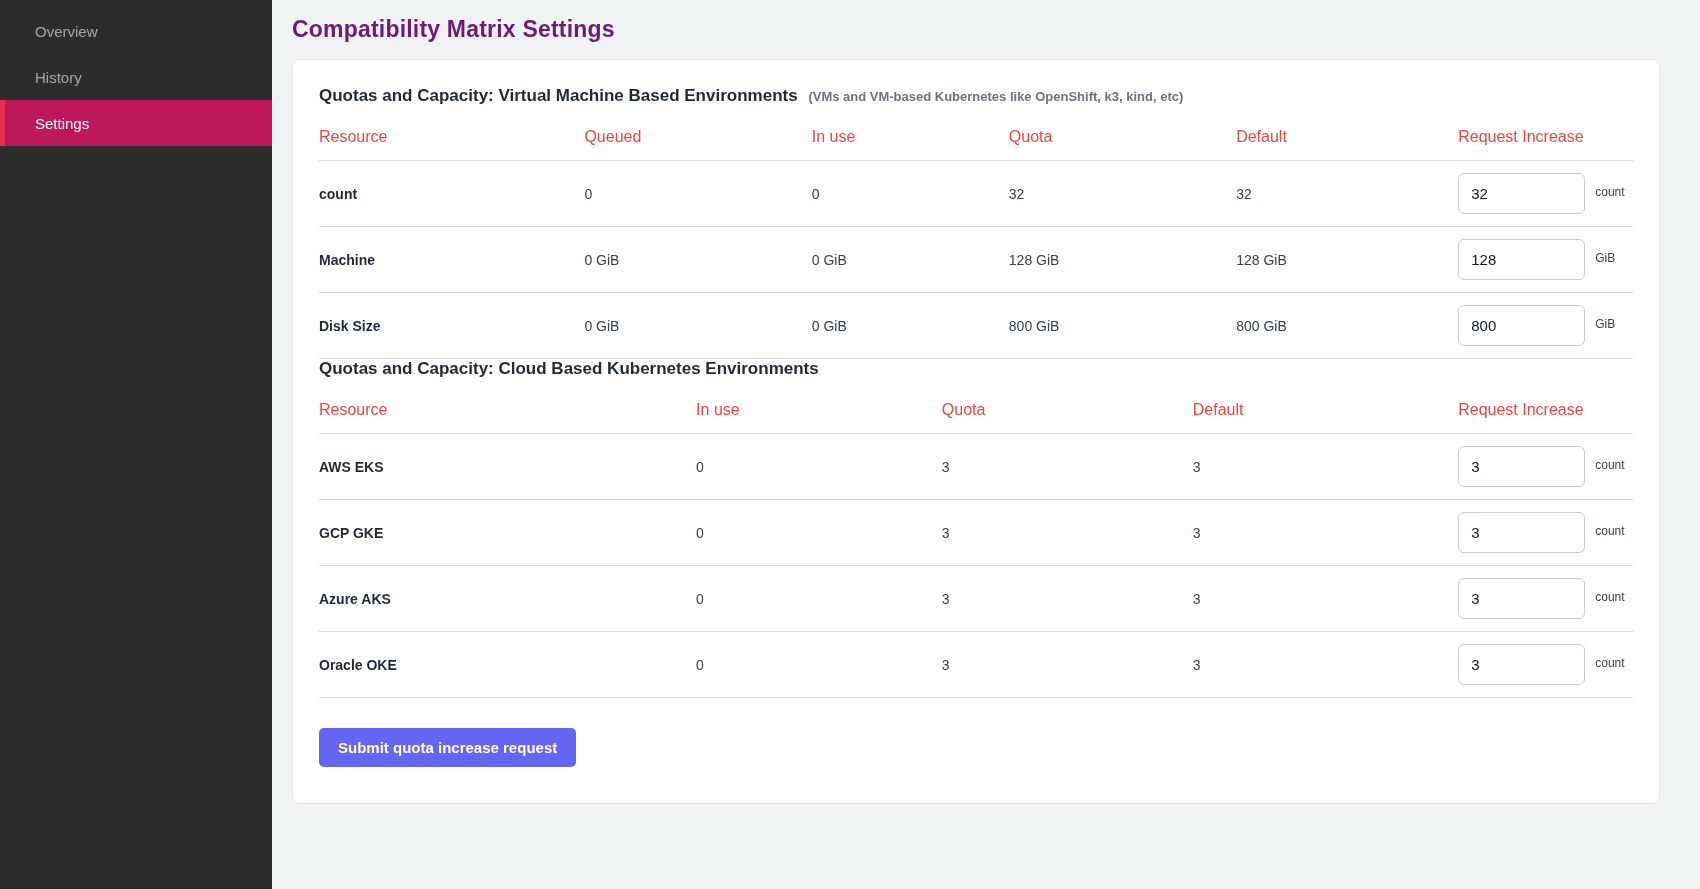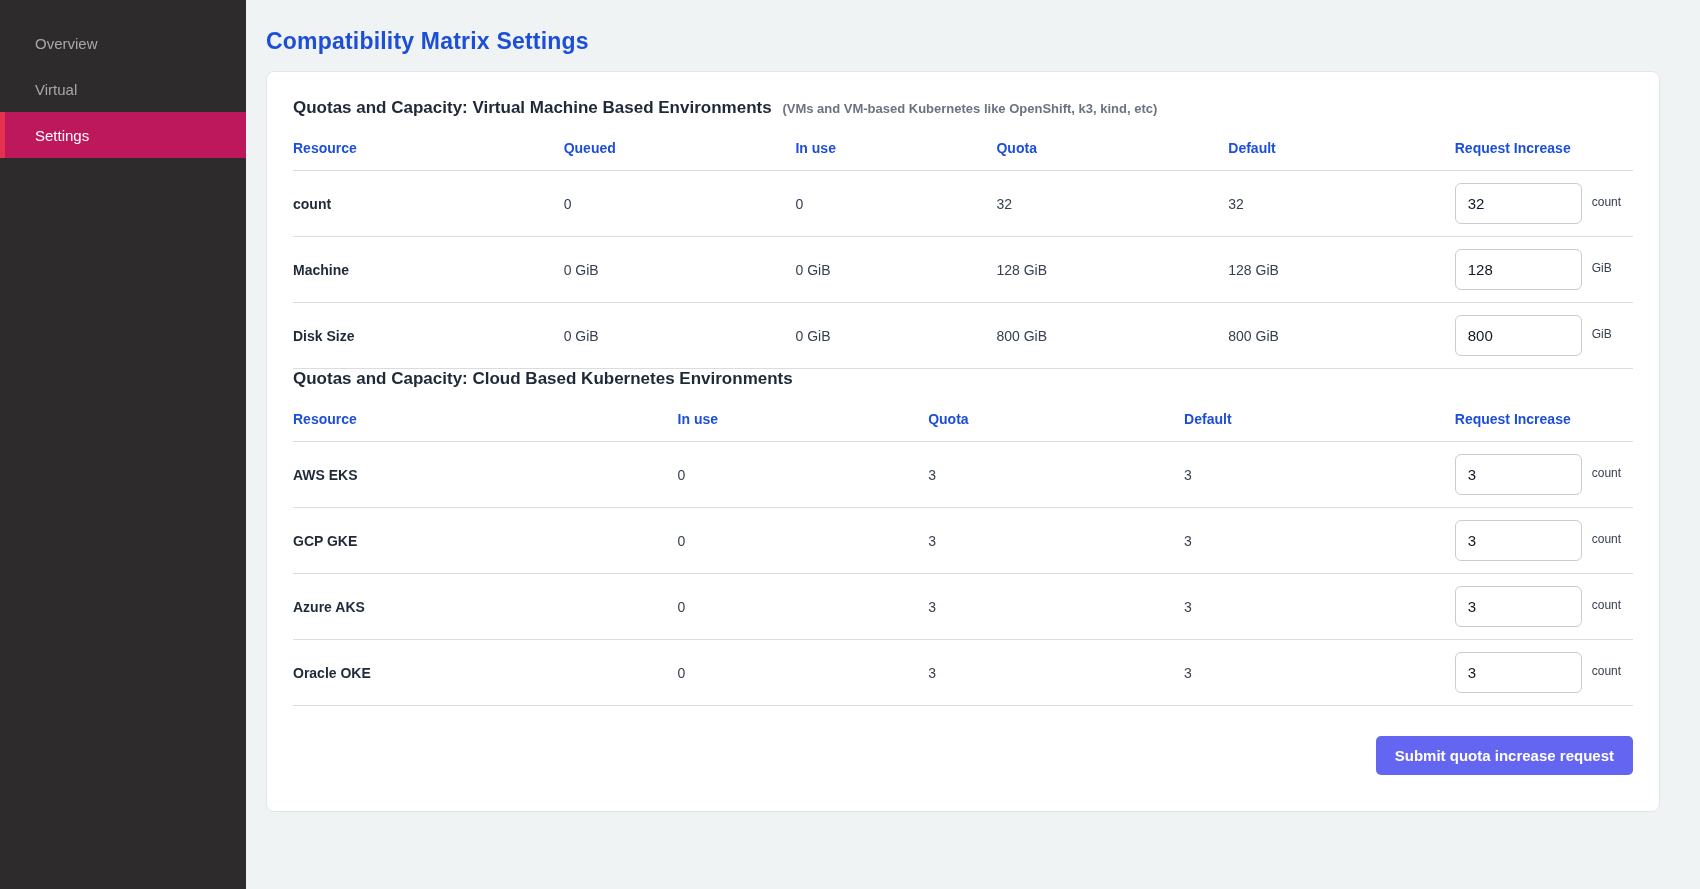--- a/index.html
+++ b/index.html
@@ -7,24 +7,24 @@
   body {
     font-family: "Liberation Sans", "DejaVu Sans", sans-serif;
     background: #eff3f4;
     color: #1f2937;
     overflow: hidden;
   }
   .app { display: flex; width: 1700px; height: 889px; }
 
   
   .sidebar {
-    width: 246px;
+    width: 272px;
     flex-shrink: 0;
     background: #2d2b2b;
-    padding-top: 20px;
+    padding-top: 8px;
   }
   .side-item {
     height: 46px;
     display: flex;
     align-items: center;
     padding-left: 30px;
     font-size: 15px;
     color: #a8a8a8;
     cursor: pointer;
     border-left: 5px solid transparent;
@@ -38,22 +38,22 @@
 
   
   .main {
     flex: 1;
     padding: 16px 40px 20px 20px;
     overflow: hidden;
   }
   .page-title {
     font-size: 23px;
     font-weight: 700;
-    color: #1d4ed8;
-    margin: 12px 0 16px 0;
+    color: #701a75;
+    margin: 0 0 16px 0;
     letter-spacing: 0.2px;
   }
   .card {
     background: #ffffff;
     border: 1px solid #e3e7ea;
     border-radius: 8px;
     padding: 26px 26px 22px 26px;
   }
   .section-title {
     font-size: 17px;
@@ -71,23 +71,23 @@
 
   
   .trow {
     display: grid;
     align-items: center;
     border-bottom: 1px solid #d9dde1;
   }
   .vm-grid   { grid-template-columns: 20.2% 17.3% 15% 17.3% 16.9% auto; }
   .cloud-grid{ grid-template-columns: 28.7% 18.7% 19.1% 20.2% auto; }
   .trow.thead .cell {
-    font-size: 14px;
-    font-weight: 700;
-    color: #1d4ed8;
+    font-size: 16px;
+    font-weight: 400;
+    color: #ef4444;
     padding: 6px 0 14px 0;
   }
   .trow.tbody .cell {
     font-size: 14px;
     color: #374151;
     padding: 22px 0;
   }
   .trow.tbody .cell.resource {
     font-weight: 700;
     color: #1f2937;
@@ -112,21 +112,21 @@
   .unit-label {
     font-size: 12px;
     color: #374151;
     position: relative;
     top: -2px;
   }
 
   
   .submit-row {
     display: flex;
-    justify-content: flex-end;
+    justify-content: flex-start;
     padding: 30px 0 14px 0;
   }
   .submit-btn {
     background: #6466f1;
     color: #ffffff;
     font-family: "Liberation Sans", "DejaVu Sans", sans-serif;
     font-size: 15px;
     font-weight: 700;
     border: none;
     border-radius: 5px;
@@ -134,21 +134,21 @@
     cursor: pointer;
   }
 </style>
 </head>
 <body>
 
 <div class="app">
 
   <aside class="sidebar">
     <div class="side-item">Overview</div>
-    <div class="side-item">Virtual</div>
+    <div class="side-item">History</div>
     <div class="side-item active">Settings</div>
   </aside>
 
   <main class="main">
     <h1 class="page-title">Compatibility Matrix Settings</h1>
 
     <section class="card">
 
       <h2 class="section-title">
         <span>Quotas and Capacity: Virtual Machine Based Environments</span>

